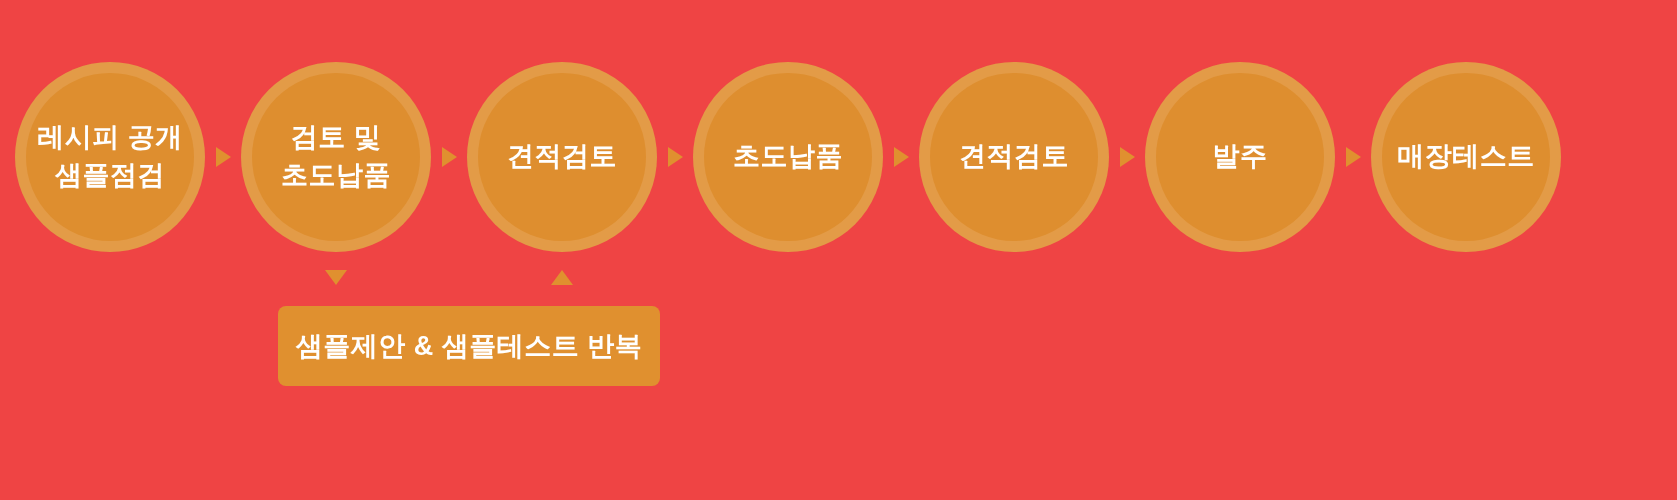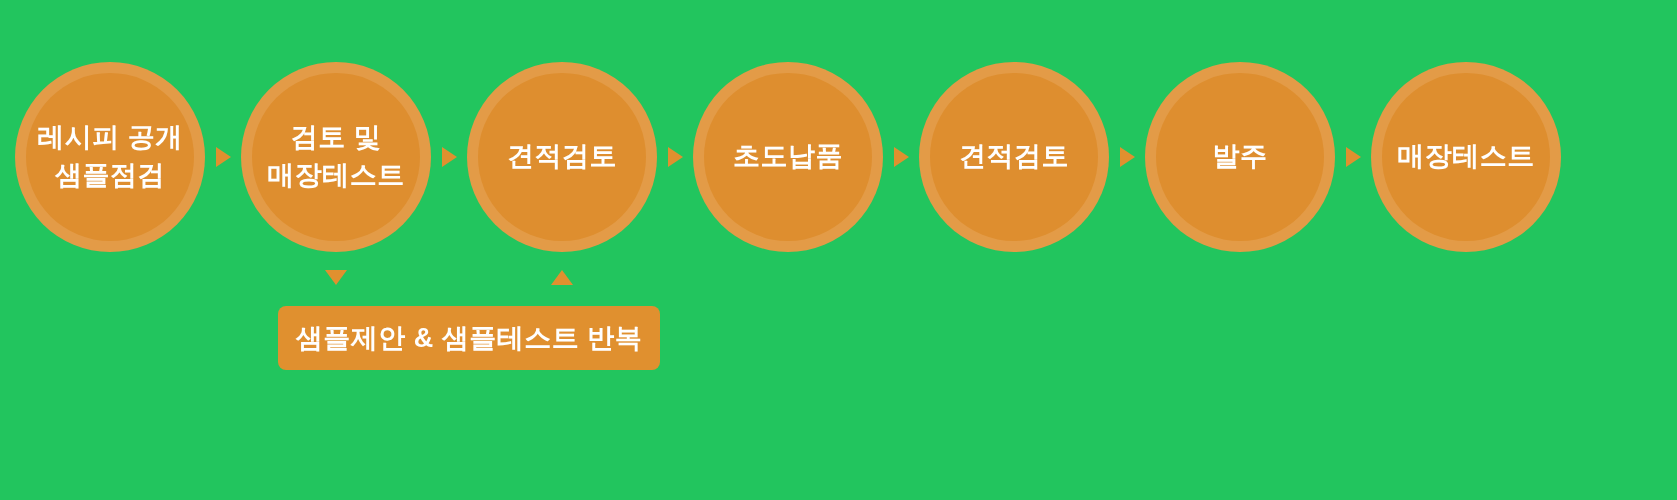--- a/index.html
+++ b/index.html
@@ -12,21 +12,21 @@
   html,body{margin:0;padding:0;}
   body{
     width:1677px;height:500px;
     background:#ffffff;
     font-family:"Liberation Sans", sans-serif;
     overflow:hidden;
   }
   .canvas{
     position:relative;
     width:1677px;height:500px;
-    background:#22c55e;
+    background:#ef4444;
     text-decoration:underline;
   }
   .flow{
     position:absolute;
     top:62px;left:15px;
     display:flex;
     align-items:center;
   }
   .step{
     width:190px;height:190px;
@@ -79,21 +79,21 @@
     position:absolute;
     top:270px;left:551px;
     width:0;height:0;
     border-left:11px solid transparent;
     border-right:11px solid transparent;
     border-bottom:15px solid var(--accent);
   }
   .feedback-box{
     position:absolute;
     top:306px;left:278px;
-    width:382px;height:64px;
+    width:382px;height:80px;
     background:var(--accent);
     border-radius:8px;
     display:flex;
     align-items:center;
     justify-content:center;
   }
   .feedback-label{
     color:var(--label);
     font-weight:bold;
     font-size:27px;
@@ -115,21 +115,21 @@
       </div>
     </div>
 
     <div class="connector">
       <div class="tri-right"></div>
     </div>
 
     <div class="step">
       <div class="step-inner">
         <div class="step-label">검토 및
-매장테스트</div>
+초도납품</div>
       </div>
     </div>
 
     <div class="connector">
       <div class="tri-right"></div>
     </div>
 
     <div class="step">
       <div class="step-inner">
         <div class="step-label">견적검토</div>

